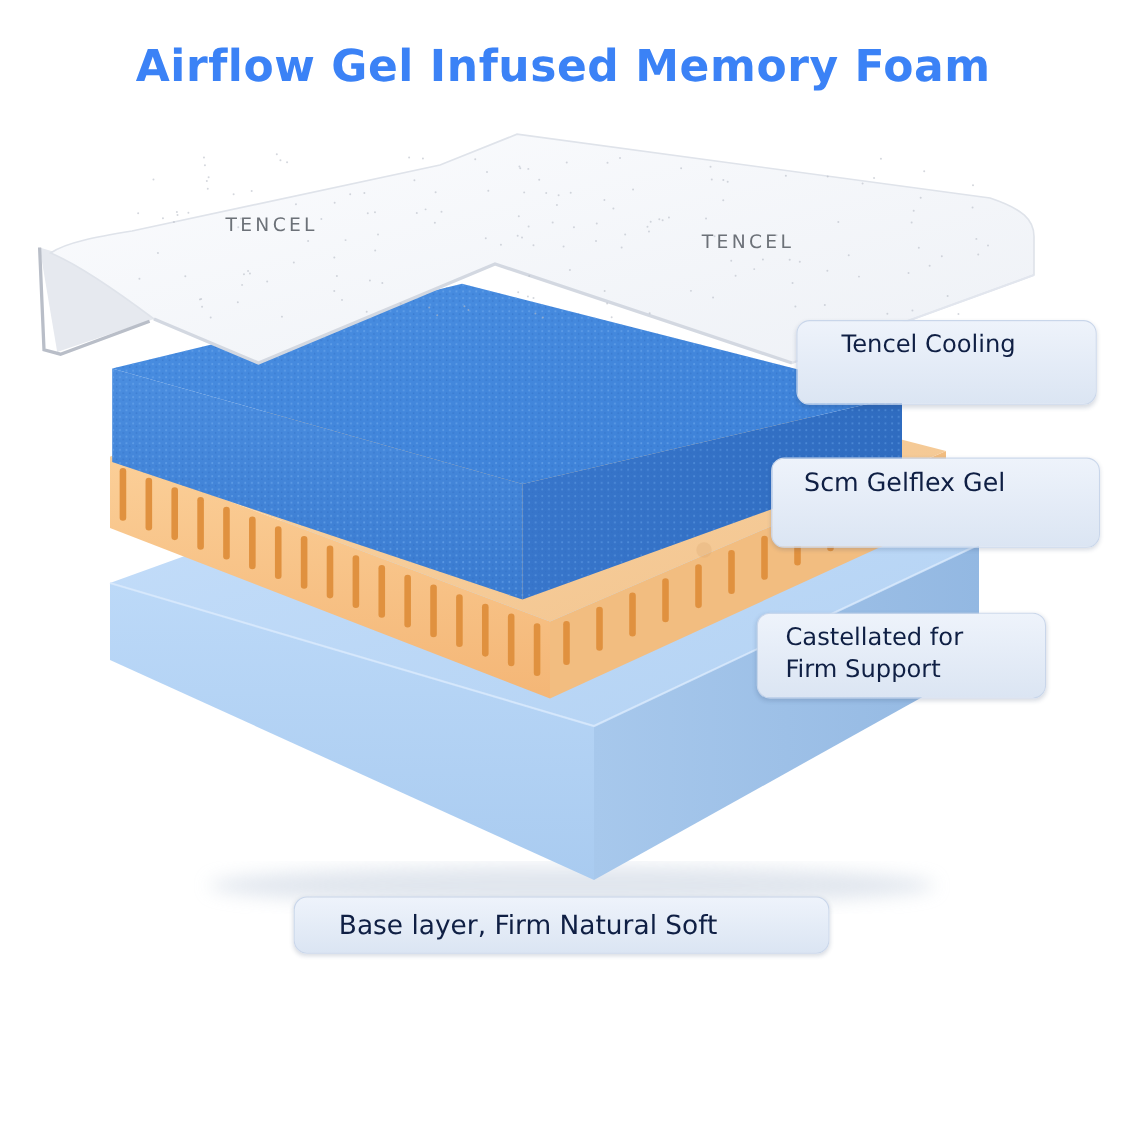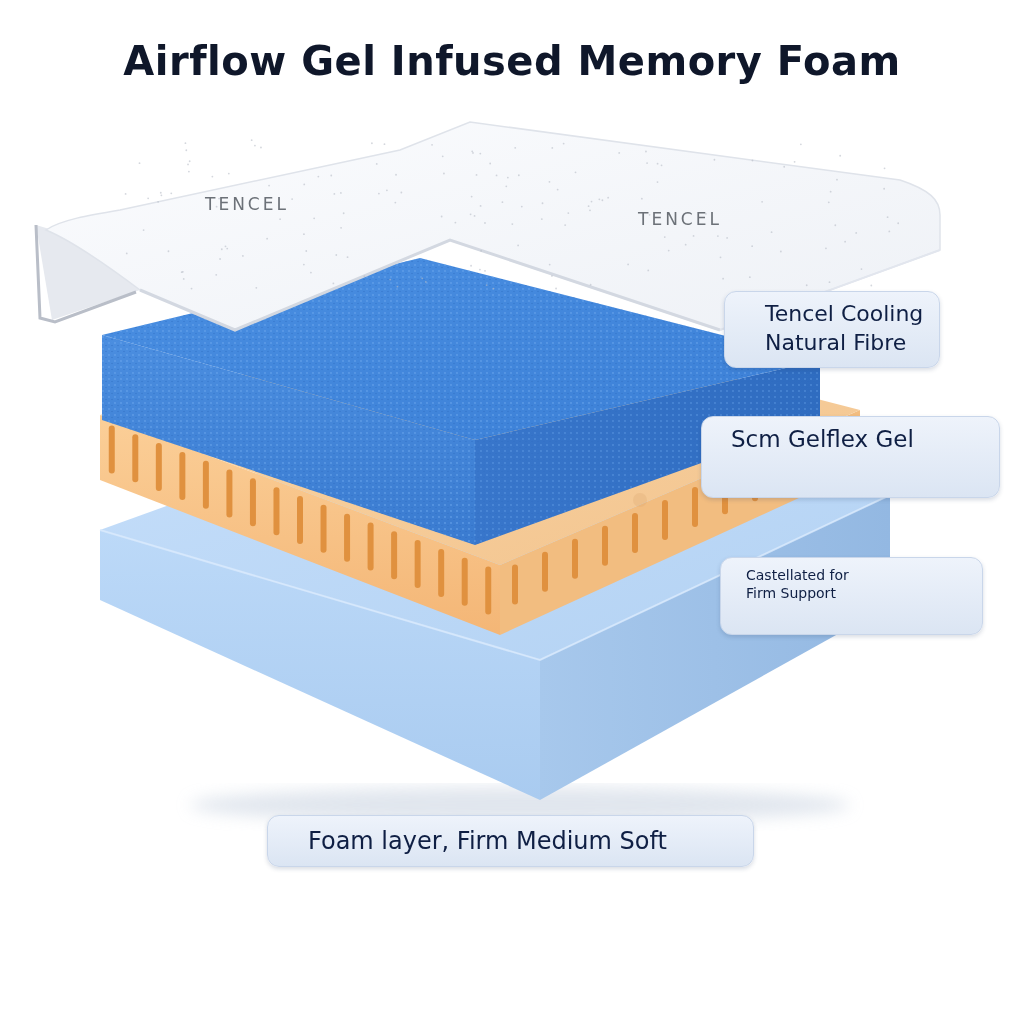--- a/index.html
+++ b/index.html
@@ -1,35 +1,35 @@
 <!DOCTYPE html>
 <html><head>
 <meta charset="utf-8">
 <style>
   html, body { margin: 0; padding: 0; background: #ffffff; }
   body { width: 1024px; height: 1024px; position: relative; overflow: hidden; font-family: "DejaVu Sans", sans-serif; }
   .title {
     position: absolute; left: 0; right: 0; top: 38px; text-align: center;
     font-family: "DejaVu Sans", sans-serif; font-weight: bold; font-size: 40px;
-    color: #0f172a; letter-spacing: 0.5px;
+    color: #3b82f6; letter-spacing: 0.5px;
   }
   svg.illus { position: absolute; left: 0; top: 0; }
   .label {
     position: absolute; box-sizing: border-box;
     background: linear-gradient(180deg, #eef3fb 0%, #dbe5f3 100%);
     border: 1px solid #c9d6ea; border-radius: 12px;
     box-shadow: 0 2px 4px rgba(40,60,100,0.18);
     color: #0f1f44; font-family: "DejaVu Sans", sans-serif;
     padding: 6px 16px; line-height: 1.3;
   }
   .label .l1, .label .l2 { display: block; white-space: nowrap; }
-  #lbl-tencel { left: 724px; top: 291px; width: 216px; height: 77px; font-size: 22px; padding: 8px 0 0 40px; }
+  #lbl-tencel { left: 724px; top: 291px; width: 273px; height: 77px; font-size: 22px; padding: 8px 0 0 40px; }
   #lbl-gel { left: 701px; top: 416px; width: 299px; height: 82px; font-size: 23px; padding: 8px 0 0 29px; }
   #lbl-gel .l2 { font-size: 20px; }
-  #lbl-cast { left: 688px; top: 557px; width: 263px; height: 78px; font-size: 14px; padding: 8px 0 0 25px; margin-left: 32px; }
+  #lbl-cast { left: 688px; top: 557px; width: 263px; height: 78px; font-size: 22px; padding: 8px 0 0 25px; }
   #lbl-base { left: 267px; top: 815px; width: 487px; height: 52px; font-size: 24px; padding: 10px 0 0 40px; }
   .tencel-mark { font-family: "DejaVu Sans", sans-serif; font-size: 17px; letter-spacing: 3px; fill: #6c7178; }
 </style>
 </head>
 <body>
 
 <div class="title">Airflow Gel Infused Memory Foam</div>
 
 <svg class="illus" width="1024" height="1024" viewBox="0 0 1024 1024">
   <defs>
@@ -305,24 +305,23 @@
         <circle cx="314.156378600823" cy="218.28768004115227" r="0.9" fill="#b7bcc6" opacity="0.6"></circle>
         <circle cx="575.5212620027435" cy="172.30902777777777" r="0.9" fill="#b7bcc6" opacity="0.6"></circle>
       </g>
     <text class="tencel-mark" x="205" y="210">TENCEL</text>
     <text class="tencel-mark" x="638" y="225">TENCEL</text>
   </g>
 </svg>
 
 <div class="label" id="lbl-tencel">
   <span class="l1">Tencel Cooling</span>
-  <span class="l2">Natural Fibre</span>
 </div>
 <div class="label" id="lbl-gel">
   <span class="l1">Scm Gelflex Gel</span>
 </div>
 <div class="label" id="lbl-cast">
   <span class="l1">Castellated for</span>
   <span class="l2">Firm Support</span>
 </div>
 <div class="label" id="lbl-base">
-  <span class="l1">Foam layer, Firm Medium Soft</span>
+  <span class="l1">Base layer, Firm Natural Soft</span>
 </div>
 
 </body></html>

